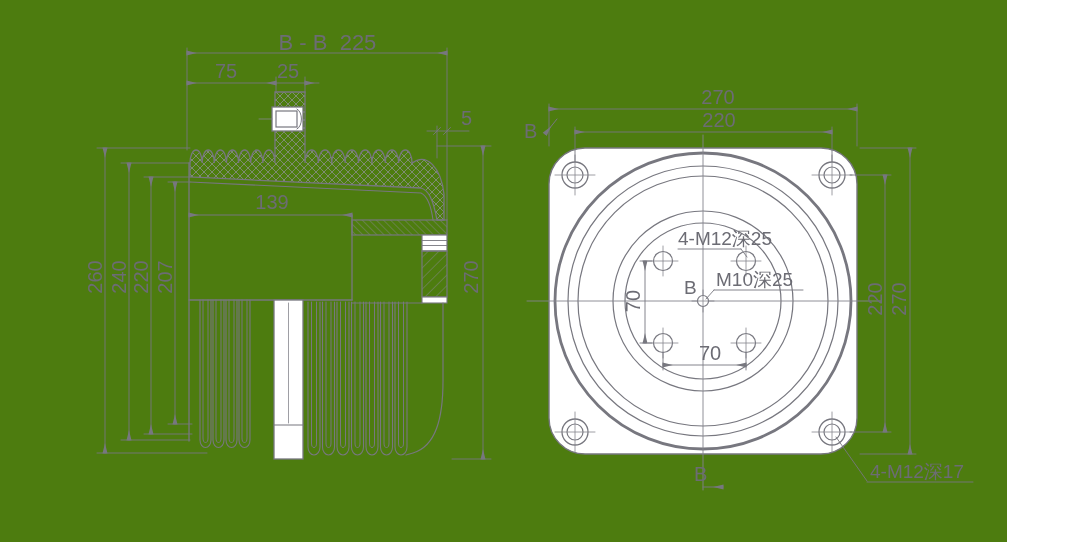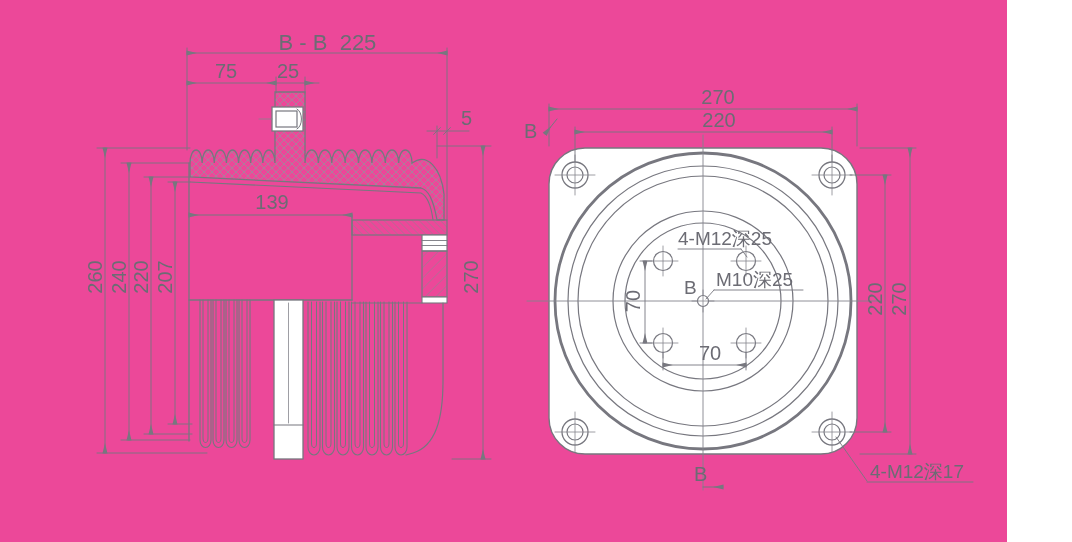--- a/index.html
+++ b/index.html
@@ -1,16 +1,16 @@
 <!DOCTYPE html>
 <html><head>
 <meta charset="utf-8">
 <style>
   html,body{margin:0;padding:0;background:#fff;}
-  .canvas{position:relative;width:1007px;height:542px;background:#ec4899;overflow:hidden;
+  .canvas{position:relative;width:1007px;height:542px;background:#4d7c0f;overflow:hidden;
           font-family:"Liberation Sans","DejaVu Sans",sans-serif;}
   svg{position:absolute;left:0;top:0;}
   text{fill:#6c6c74;font-family:"Liberation Sans","DejaVu Sans",sans-serif;}
   .dim{font-size:20px;}
   .lbl{font-size:19px;}
   .ttl{font-size:22px;}
   .bmk{font-size:20px;}
 </style>
 </head>
 <body>

